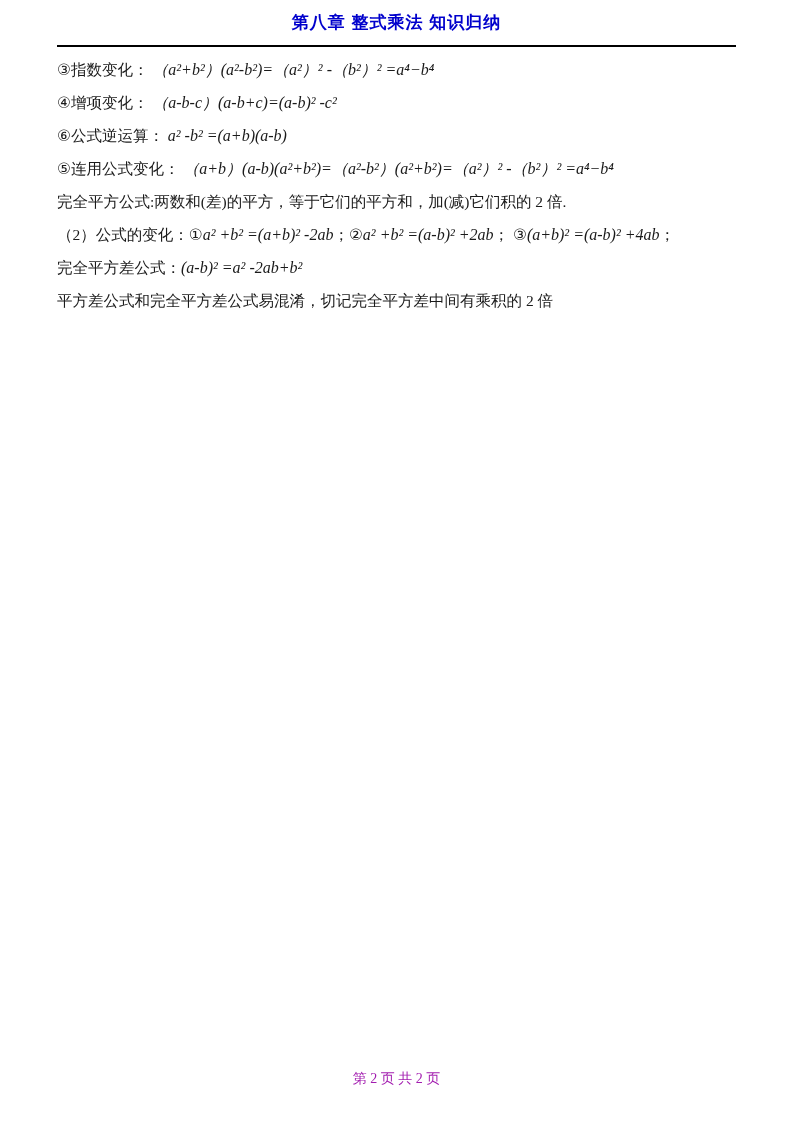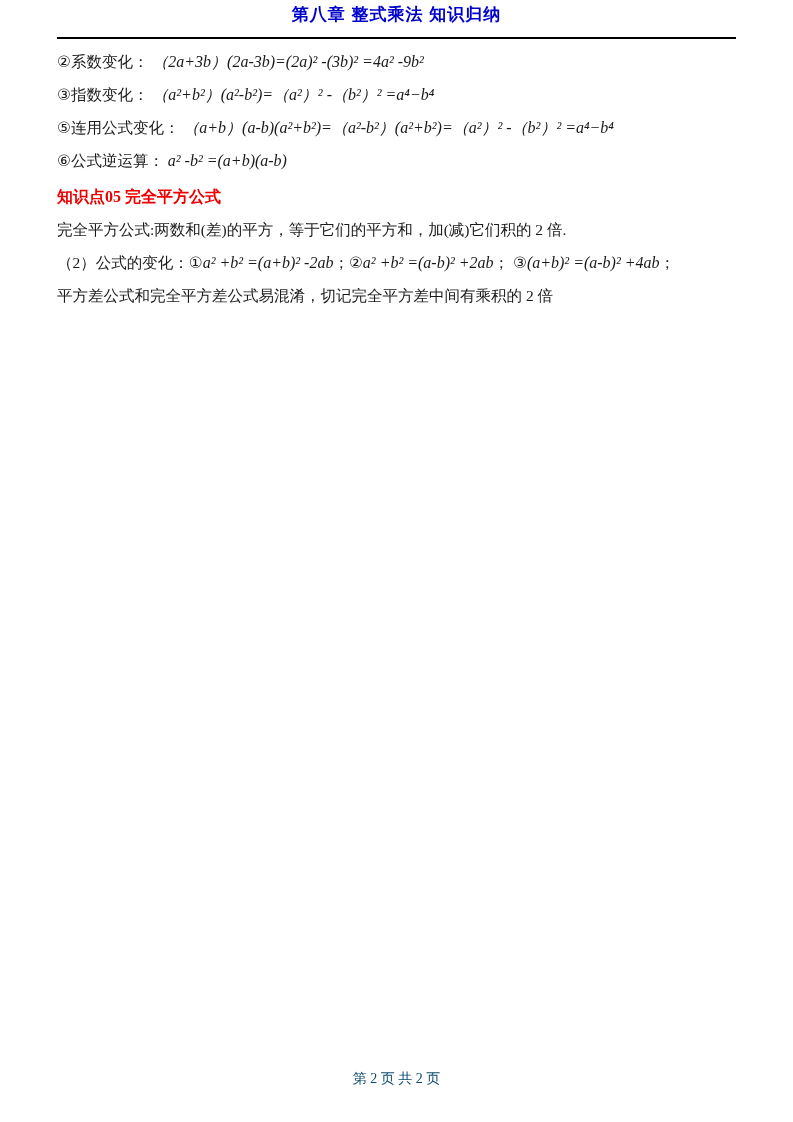--- a/index.html
+++ b/index.html
@@ -6,21 +6,21 @@
     margin: 0;
     padding: 0;
     background: #ffffff;
   }
   .page {
     position: relative;
     width: 793px;
     height: 1122px;
     background: #ffffff;
     box-sizing: border-box;
-    padding: 4px 57px 0 57px;
+    padding: 12px 57px 0 57px;
     font-family: "Liberation Serif", "DejaVu Serif", serif;
     color: #1a1a1a;
     overflow: hidden;
   }
   .doc-title {
     text-align: center;
     color: var(--title-blue, #0000cc);
     font-weight: bold;
     font-size: 17px;
     line-height: 22px;
@@ -56,34 +56,34 @@
     font-family: "Liberation Sans", "DejaVu Sans", sans-serif;
     margin-top: 15px;
   }
   .footer {
     position: absolute;
     bottom: 34px;
     left: 0;
     right: 0;
     text-align: center;
     font-size: 14px;
-    color: #0c4a6e;
+    color: #a21caf;
     font-family: "Liberation Serif", "DejaVu Serif", serif;
   }
 </style>
 </head>
 <body>
 
 <div class="page">
   <div class="doc-title">第八章 整式乘法 知识归纳</div>
   <hr class="title-rule">
   <div class="content" id="content">
-      <div class="line"><span class="cn">②系数变化： </span><span class="math">（2a+3b）(2a-3b)=(2a)² -(3b)² =4a² -9b²</span></div>
       <div class="line"><span class="cn">③指数变化： </span><span class="math">（a²+b²）(a²-b²)=（a²）² -（b²）² =a⁴−b⁴</span></div>
+      <div class="line"><span class="cn">④增项变化： </span><span class="math">（a-b-c）(a-b+c)=(a-b)² -c²</span></div>
+      <div class="line"><span class="cn">⑥公式逆运算： </span><span class="math">a² -b² =(a+b)(a-b)</span></div>
       <div class="line"><span class="cn">⑤连用公式变化： </span><span class="math">（a+b）(a-b)(a²+b²)=（a²-b²）(a²+b²)=（a²）² -（b²）² =a⁴−b⁴</span></div>
-      <div class="line"><span class="cn">⑥公式逆运算： </span><span class="math">a² -b² =(a+b)(a-b)</span></div>
-      <div class="line red-heading"><span class="cn">知识点05 完全平方公式</span></div>
       <div class="line"><span class="cn">完全平方公式:两数和(差)的平方，等于它们的平方和，加(减)它们积的 2 倍.</span></div>
       <div class="line"><span class="cn">（2）公式的变化：①</span><span class="math">a² +b² =(a+b)² -2ab</span><span class="cn">；②</span><span class="math">a² +b² =(a-b)² +2ab</span><span class="cn">；  ③</span><span class="math">(a+b)² =(a-b)² +4ab</span><span class="cn">；</span></div>
+      <div class="line"><span class="cn">完全平方差公式：</span><span class="math">(a-b)² =a² -2ab+b²</span></div>
       <div class="line"><span class="cn">平方差公式和完全平方差公式易混淆，切记完全平方差中间有乘积的 2 倍</span></div>
     </div>
   <div class="footer">第 2 页 共 2 页</div>
 </div>
 
 </body></html>

